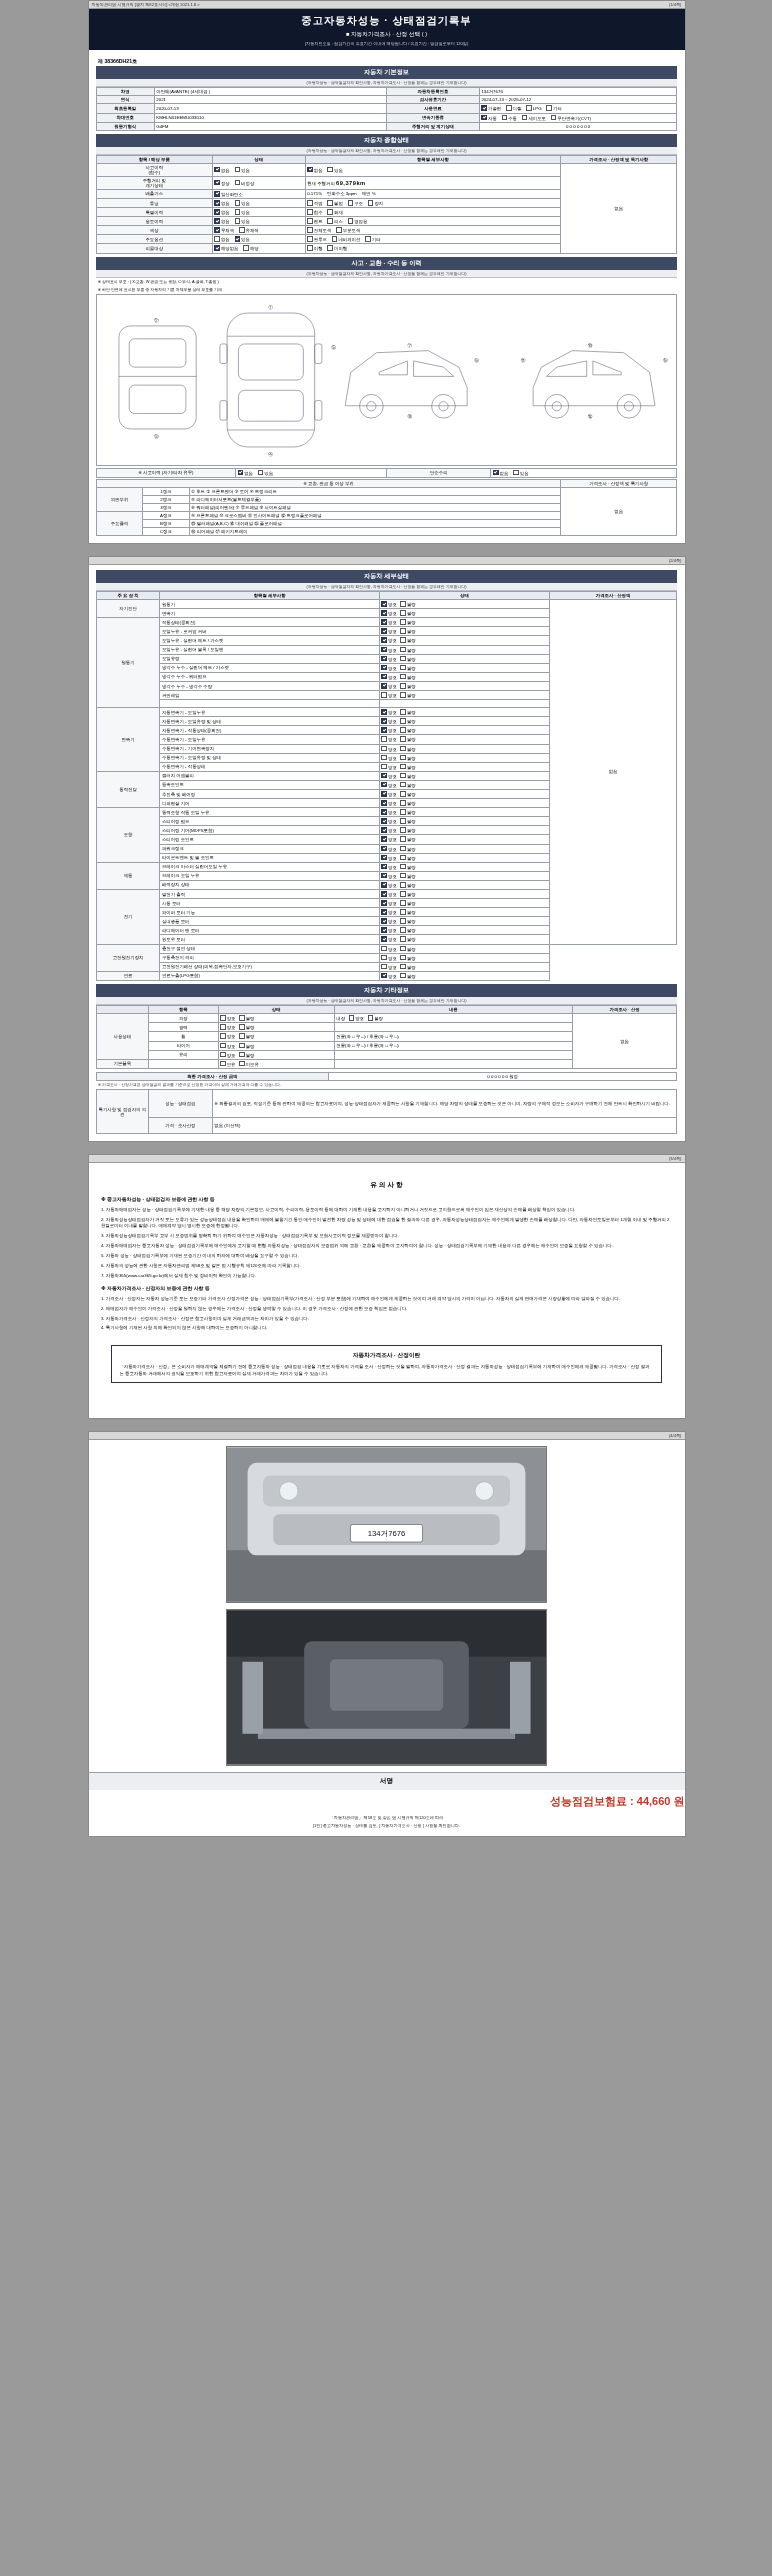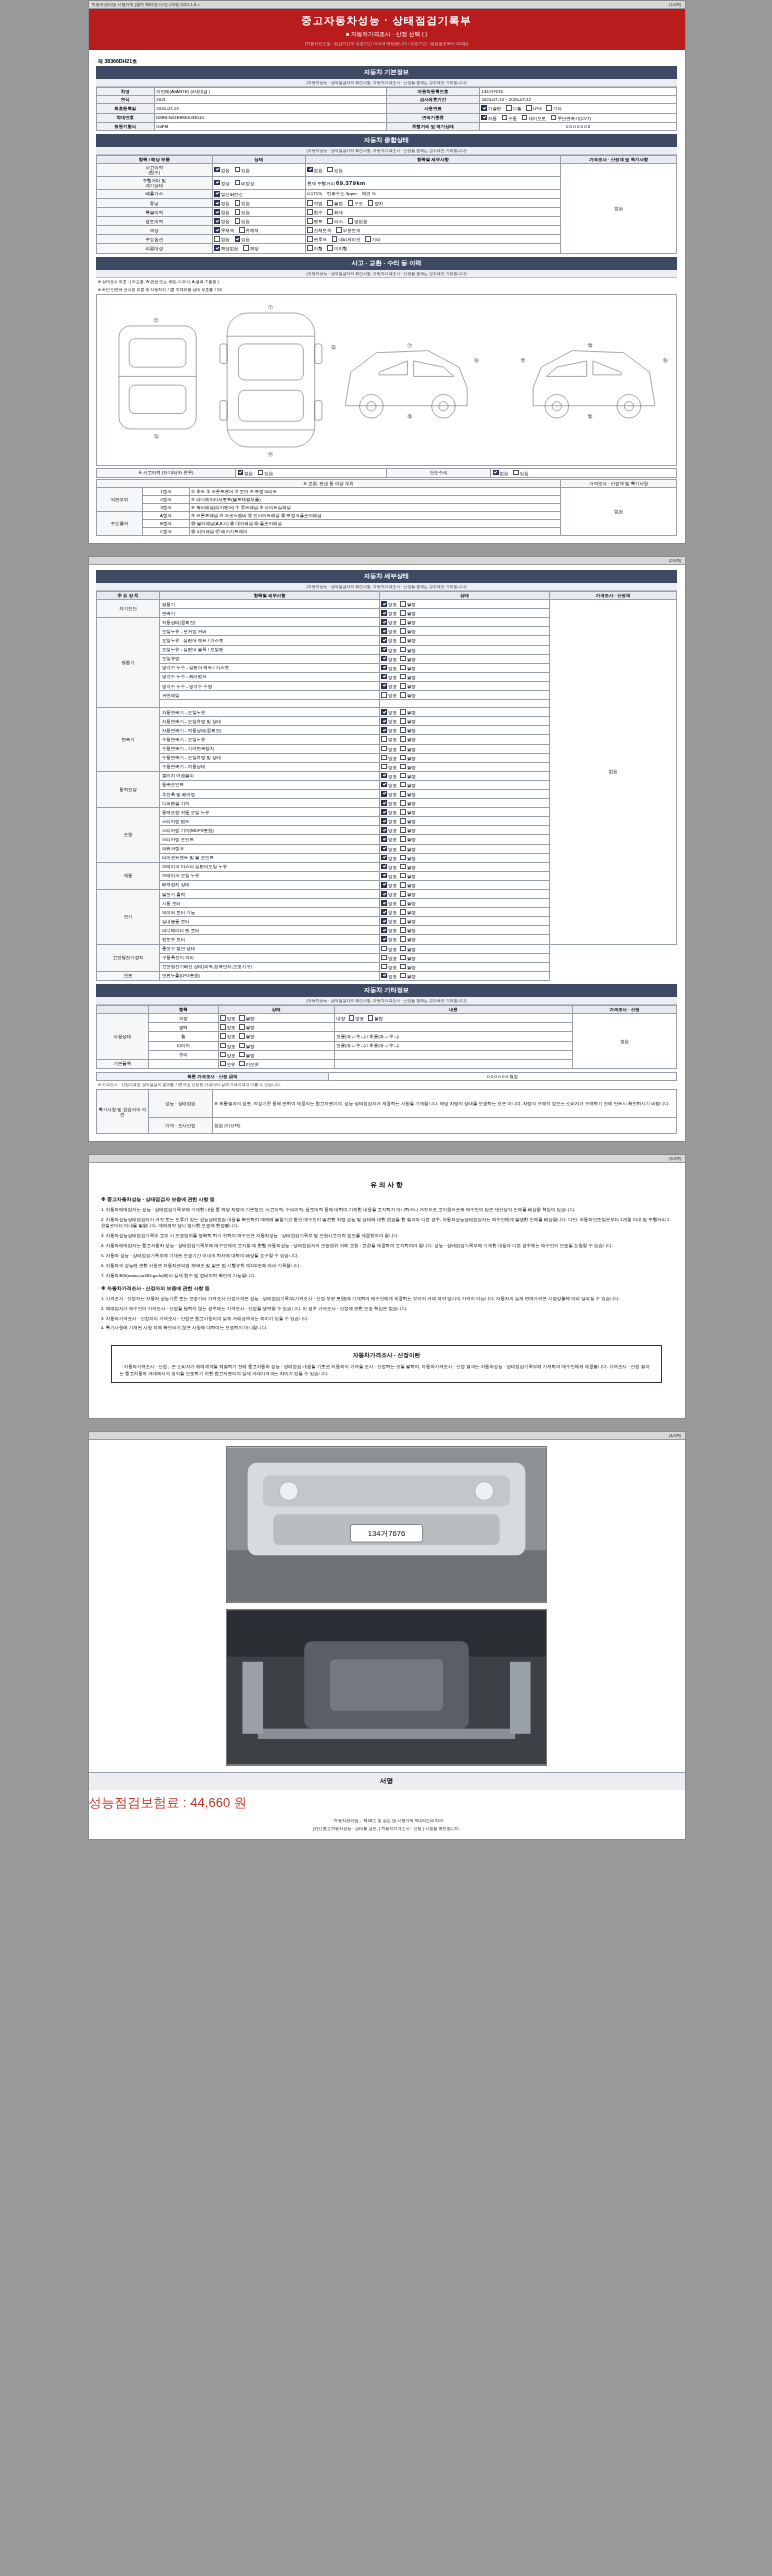--- a/index.html
+++ b/index.html
@@ -1,21 +1,21 @@
 <!DOCTYPE html>
 <html lang="ko" style="font-size:8.2px"><head>
 <meta charset="utf-8">
 <style>
   html,body{margin:0;padding:0;background:#9a9a9a;}
   body{font-family:"Liberation Sans","DejaVu Sans",sans-serif;color:#000;}
   .page{width:773px;margin:0 auto;position:relative;}
   .sheet{background:#fff;border:0.5px solid #8a8a8a;margin:0 auto 11.3px auto;width:598px;box-sizing:border-box;padding:0;}
   .sheet-inner{padding:5.2px 7.2px 7.2px 7.2px;}
   .topbar{background:#d8d8d8;border-bottom:0.5px solid #999;font-size:4.1px;padding:1px 3.1px;display:flex;justify-content:space-between;color:#333;}
-  .title-band{background:#b91c1c;color:#fff;text-align:center;padding:5.2px 0 4.1px 0;}
+  .title-band{background:#0f172a;color:#fff;text-align:center;padding:5.2px 0 4.1px 0;}
   .title-band .t1{font-size:10.3px;font-weight:bold;letter-spacing:1px;}
   .title-band .t2{font-size:5.7px;margin-top:2.6px;}
   .title-band .t3{font-size:4.1px;margin-top:2.1px;color:#c9ccd6;}
   .docno{font-size:5.2px;font-weight:bold;padding:2.6px 2.1px 1.5px 2.1px;}
   .secthead{background:#3e4a63;color:#fff;text-align:center;font-size:6.2px;font-weight:bold;padding:2.1px 0;}
   .secsub{background:#eceef2;text-align:center;font-size:3.9px;color:#333;padding:1px 0;border-bottom:0.5px solid #b9bfcb;}
   table{border-collapse:collapse;width:100%;}
   td,th{border:0.5px solid #9aa0ab;font-size:4.4px;padding:1px 1.5px;vertical-align:middle;}
   .lbl{background:#eef0f4;text-align:center;font-weight:bold;}
   .lbl2{background:#f6f7f9;text-align:center;}
@@ -28,21 +28,21 @@
   .diagram{border:0.5px solid #9aa0ab;height:170px;position:relative;background:#fff;}
   .note{font-size:3.9px;color:#333;padding:1.5px 2.1px;}
   .cautions{font-size:4.4px;line-height:1.55;padding:2.1px 5.2px;}
   .cautions p{margin:0 0 3.1px 0;}
   .cautions .h{font-weight:bold;margin:5.2px 0 3.1px 0;font-size:4.9px;}
   .boxnote{border:1px solid #2c3347;margin:7.2px 15.5px;padding:5.2px 7.2px;font-size:4.4px;line-height:1.6;}
   .boxnote .bt{text-align:center;font-weight:bold;font-size:5.7px;margin-bottom:3.1px;}
   .photo-title{background:#3e4a63;color:#fff;text-align:center;font-size:7.2px;font-weight:bold;padding:3.6px 0;}
   .photo{margin:6.2px auto;width:319px;height:155px;border:0.5px solid #777;position:relative;overflow:hidden;}
   .sign-band{background:#eceef2;border-top:0.5px solid #9aa0ab;text-align:center;font-size:6.7px;font-weight:bold;padding:4.1px 0;}
-  .price-band{text-align:left;font-size:13px;font-weight:normal;padding:4.1px 0;color:#111;}
+  .price-band{text-align:right;font-size:11px;font-weight:bold;padding:4.1px 0;color:#111;}
   .price-band .red{color:#c0392b;}
   .bottom-note{font-size:4.1px;text-align:center;padding:1.5px 0 1px 0;color:#222;}
   .hdrrow td{background:#e7eaf0;font-weight:bold;text-align:center;}
   .legend{font-size:3.9px;line-height:1.5;padding:1px 2.1px;}
 </style>
 </head>
 <body>
 
 <div class="page">
 

